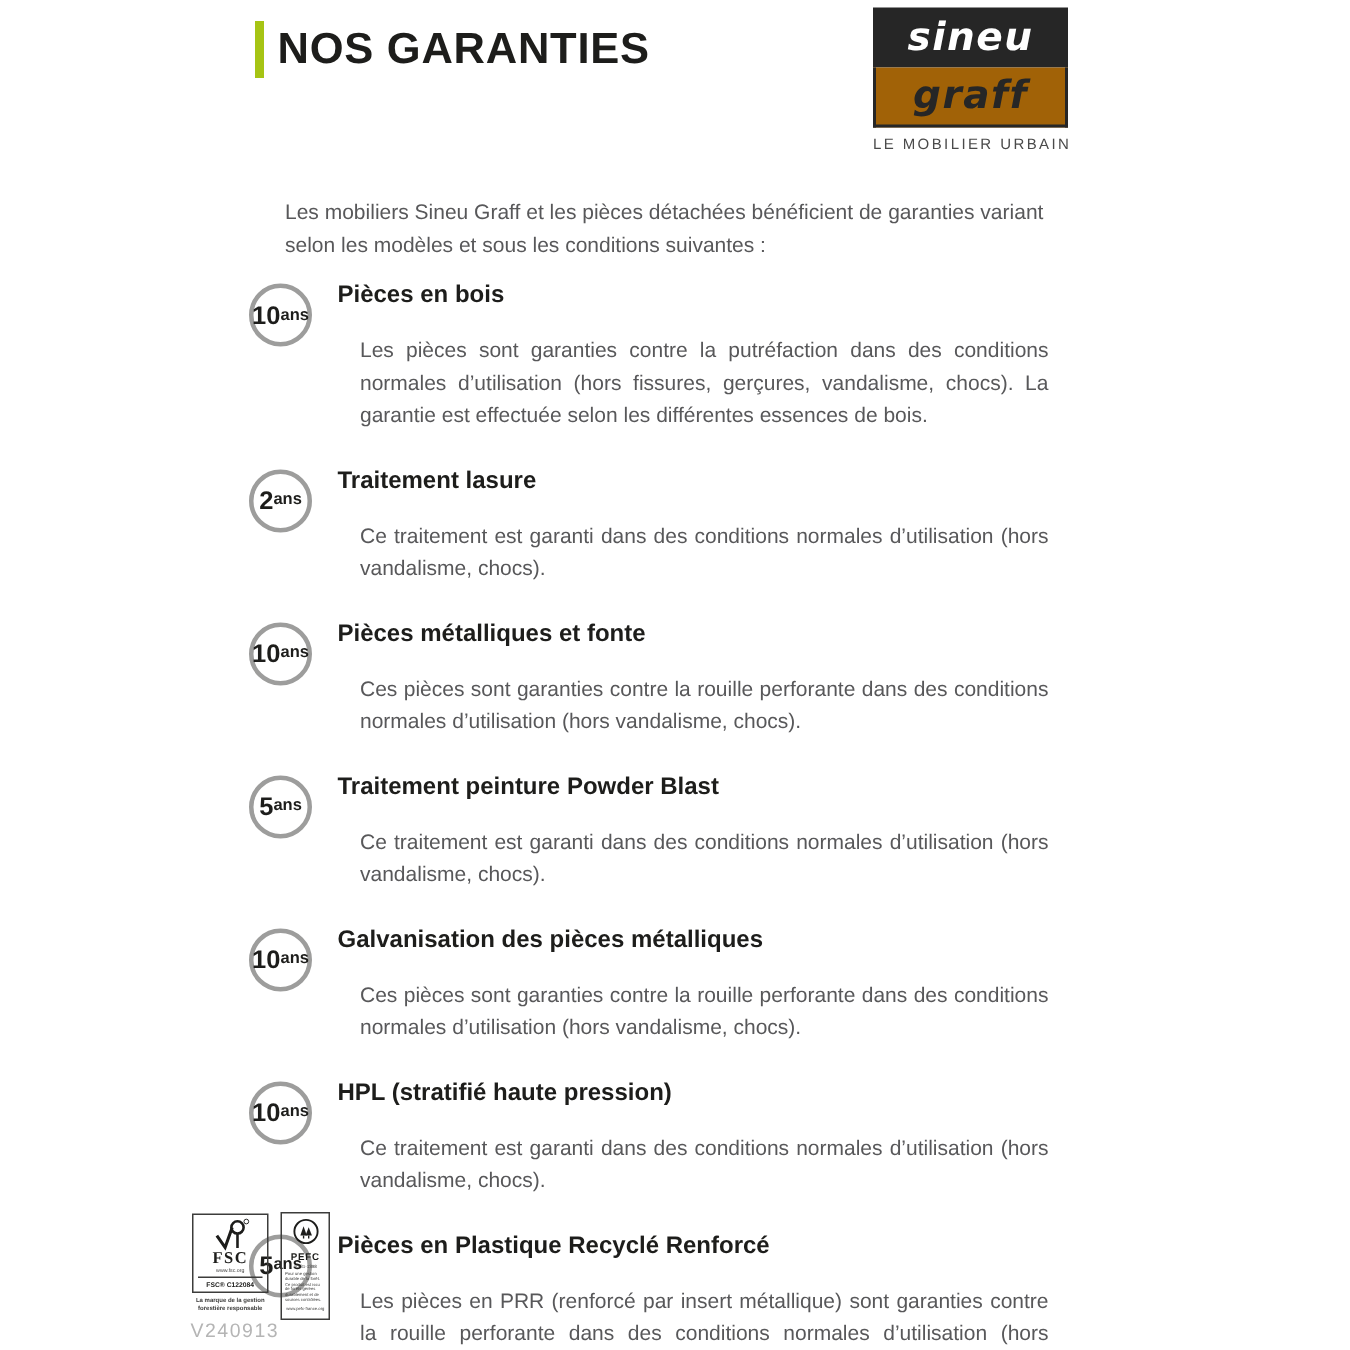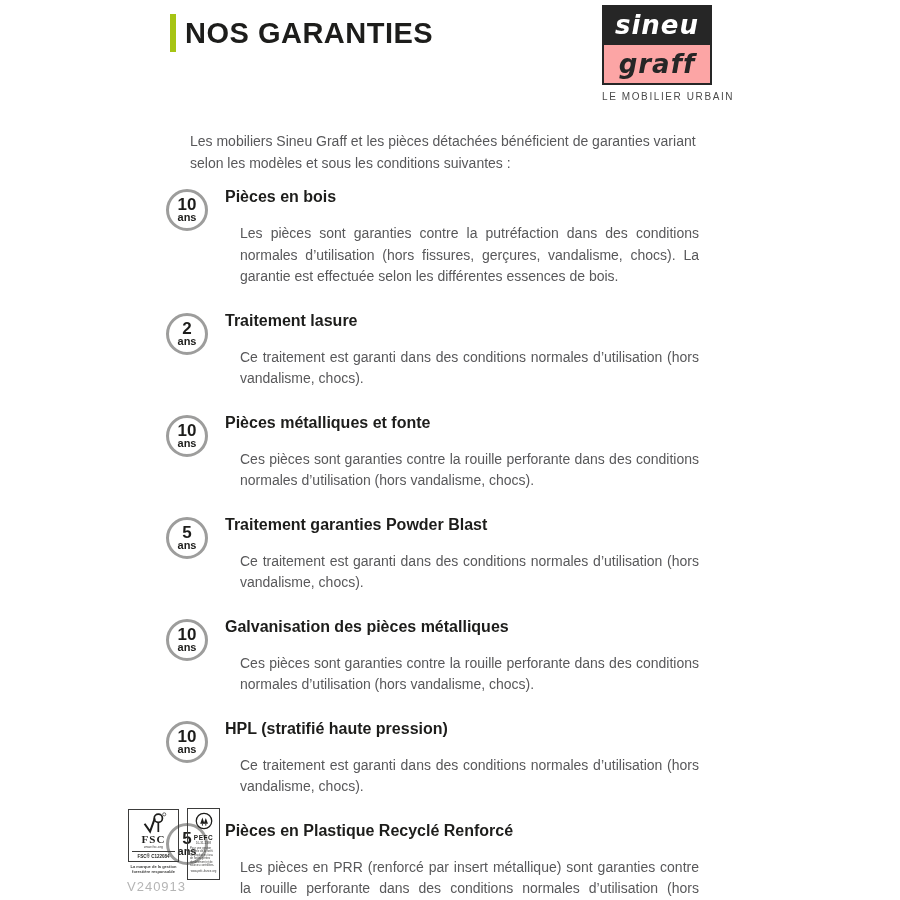--- a/index.html
+++ b/index.html
@@ -8,41 +8,41 @@
     font-family:"Liberation Sans", sans-serif; overflow:hidden;
     color:#1d1d1b;
   }
 
   
   .header { position:absolute; top:5px; left:170px; width:542px; }
   .title-wrap { position:absolute; left:0; top:9px; display:flex; align-items:center; }
   .accent-bar { width:6px; height:38px; background:var(--accent,#a6c414); margin-right:9px; }
   h1.page-title { margin:0; font-size:29px; line-height:38px; font-weight:bold; letter-spacing:0.5px; color:#1d1d1b; white-space:nowrap; }
 
-  .logo { position:absolute; right:0; top:0; width:110px; text-align:center; }
+  .logo { position:absolute; right:0; top:0; width:130px; text-align:center; }
   .logo-top, .logo-bottom {
     height:40px; display:flex; align-items:center; justify-content:center;
     font-family:"DejaVu Sans", sans-serif; font-weight:bold; font-style:italic;
     font-size:26px; letter-spacing:1px; box-sizing:border-box;
   }
   .logo-top { background:#262626; color:#ffffff; }
-  .logo-bottom { background:#fca5a5; color:#262626; border:2px solid #262626; border-top:none; }
+  .logo-bottom { background:#a16207; color:#262626; border:2px solid #262626; border-top:none; }
   .logo-tagline { margin-top:6px; font-size:10px; letter-spacing:1.6px; color:#4a4a4a; white-space:nowrap; font-style:normal; }
 
   
   .intro { position:absolute; top:131px; left:190px; width:524px; margin:0;
            font-size:14px; line-height:21.5px; color:#58585a; }
 
   
   .sections { position:absolute; top:186px; left:166px; width:548px; }
   .item { display:flex; margin:0 0 7px 0; }
   .badge {
     flex:none; width:42px; height:42px; margin-top:3px; box-sizing:border-box;
     border:3px solid var(--badge-border,#9d9d9c); border-radius:50%; background:#fff;
-    display:flex; flex-direction:column; align-items:center; justify-content:center;
+    display:flex; flex-direction:row; align-items:center; justify-content:center;
   }
   .badge-num  { font-size:17px; font-weight:bold; line-height:15px; color:#1d1d1b; }
   .badge-unit { font-size:11px; font-weight:bold; line-height:11px; color:#1d1d1b; }
   .content { margin-left:17px; width:489px; }
   .item-title { font-size:16px; font-weight:bold; line-height:22px; margin:0 0 1px 0; color:#1d1d1b; }
   .item-body  { margin:15px; font-size:14px; line-height:21.5px; color:#58585a; text-align:justify; }
 
   
   .fsc { position:absolute; left:128px; top:809px; width:51px; text-align:center; }
   .fsc-box { border:1px solid #3c3c3b; box-sizing:border-box; padding:2px 1px 2px 1px; }
@@ -115,21 +115,21 @@
         <p class="item-body">Ces pièces sont garanties contre la rouille perforante dans des conditions normales d’utilisation (hors vandalisme, chocs).</p>
       </div>
     </div>
 
     <div class="item">
       <div class="badge">
         <span class="badge-num">5</span>
         <span class="badge-unit">ans</span>
       </div>
       <div class="content">
-        <div class="item-title">Traitement garanties Powder Blast</div>
+        <div class="item-title">Traitement peinture Powder Blast</div>
         <p class="item-body">Ce traitement est garanti dans des conditions normales d’utilisation (hors vandalisme, chocs).</p>
       </div>
     </div>
 
     <div class="item">
       <div class="badge">
         <span class="badge-num">10</span>
         <span class="badge-unit">ans</span>
       </div>
       <div class="content">

